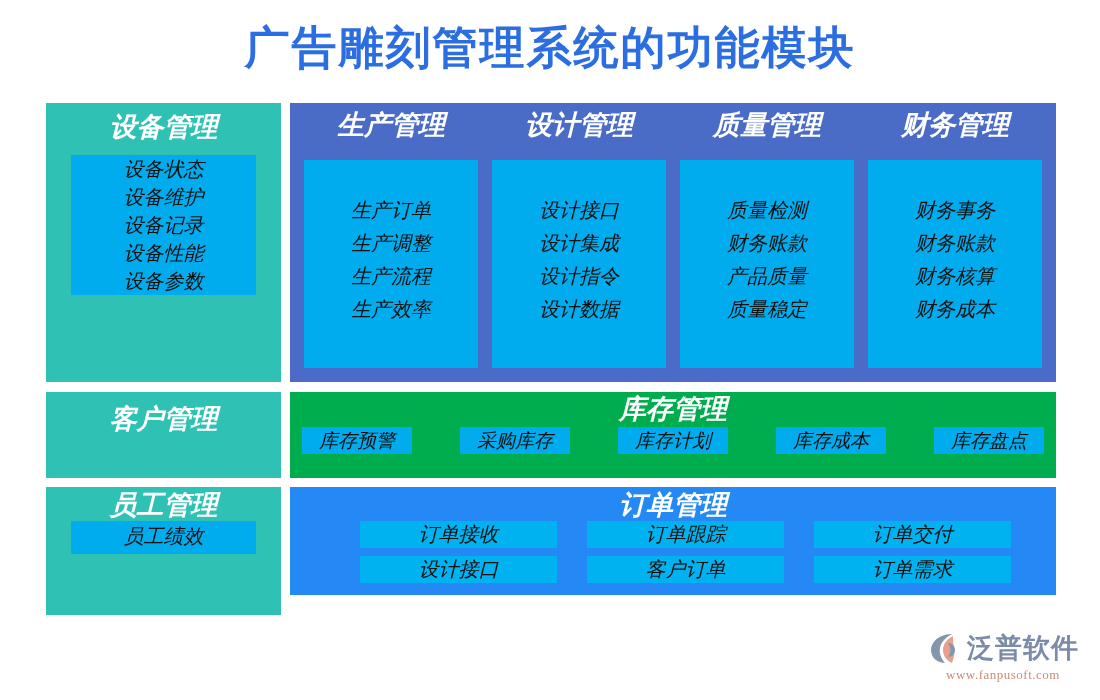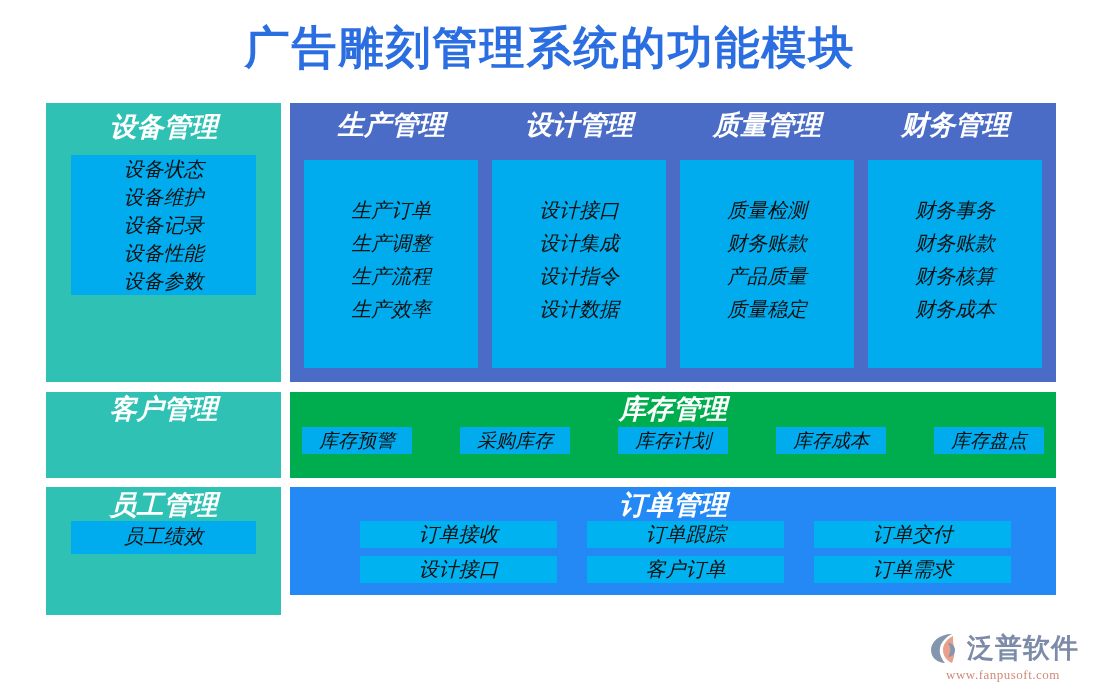--- a/index.html
+++ b/index.html
@@ -105,21 +105,21 @@
   }
   .mod-item {
     font-size: 20px;
     color: #101010;
     white-space: nowrap;
     line-height: 1.1;
   }
 
   
   #customer-panel { left: 46px; top: 392px; width: 235px; height: 86px; }
-  #customer-panel .panel-title { margin-top: 3px; }
+  #customer-panel .panel-title { margin-top: 13px; }
   #customer-panel .chip { height: 27px; margin: 2px 25px 0 25px; }
 
   
   #inventory-panel { left: 290px; top: 392px; width: 766px; height: 86px; }
   #inventory-panel .panel-title { margin-top: 3px; }
   .inv-row {
     display: flex;
     justify-content: space-between;
     padding: 4px 12px 0 12px;
     gap: 10px;

